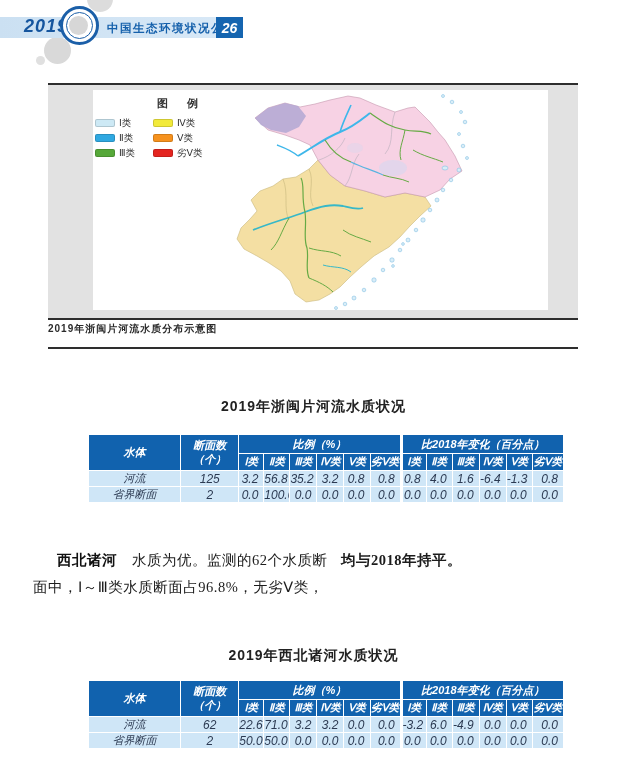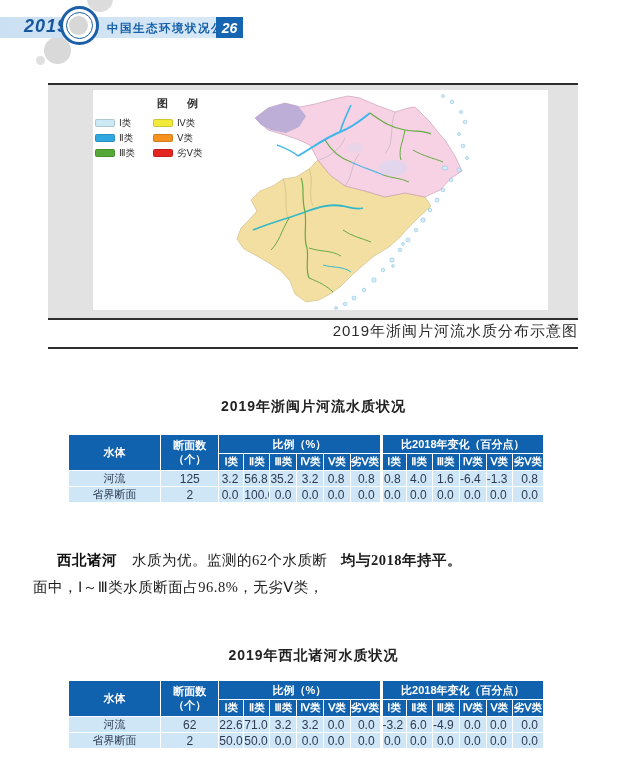--- a/index.html
+++ b/index.html
@@ -32,27 +32,27 @@
   .map-panel{position:absolute;left:45px;top:5px;width:455px;height:220px;background:#ffffff;}
   .legend{position:absolute;left:2px;top:6px;width:122px;}
   .legend-title{font-size:11px;font-weight:bold;color:#333;letter-spacing:8px;
     padding-left:62px;margin-bottom:5px;white-space:nowrap;}
   .legend-grid{display:grid;grid-template-columns:58px 64px;grid-auto-rows:14px;row-gap:1px;}
   .legend-item{display:flex;align-items:center;}
   .legend-swatch{width:18px;height:6px;border-radius:2px;margin-right:4px;flex:0 0 18px;
     border:0.5px solid rgba(0,0,0,0.15);}
   .legend-label{font-size:9.5px;color:#333;white-space:nowrap;}
   .map-svg{position:absolute;left:0;top:0;width:455px;height:220px;}
-  .fig-caption{position:absolute;left:48px;top:322px;width:530px;text-align:right;
-    font-size:15px;font-weight:normal;color:#2b2b2b;letter-spacing:1px;}
+  .fig-caption{position:absolute;left:48px;top:322px;width:530px;text-align:left;
+    font-size:10px;font-weight:bold;color:#2b2b2b;letter-spacing:1px;}
 
   
   .tbl-title{position:absolute;left:0;width:627px;text-align:center;
     font-size:14px;font-weight:bold;color:#222;letter-spacing:1px;}
-  table.wq{position:absolute;left:68px;width:476px;border-collapse:collapse;table-layout:fixed;}
+  table.wq{position:absolute;left:88px;width:476px;border-collapse:collapse;table-layout:fixed;font-style:italic;}
   table.wq th,table.wq td{border:1.5px solid #ffffff;overflow:hidden;white-space:nowrap;}
   table.wq thead th{background:#1162ae;color:#ffffff;font-weight:bold;font-size:11px;padding:0;}
   table.wq thead tr.gr{height:19px;}
   table.wq thead tr.class-row{height:17px;}
   table.wq thead tr.class-row th{font-size:10.5px;}
   table.wq tbody tr{height:16px;}
   table.wq td{background:#cfe6f7;color:#2c3a52;font-size:12px;padding:0;}
   table.wq td.name{text-align:center;font-size:11px;}
   table.wq td.cnt{text-align:center;}
   table.wq td.num{text-align:right;padding-right:5px;}

